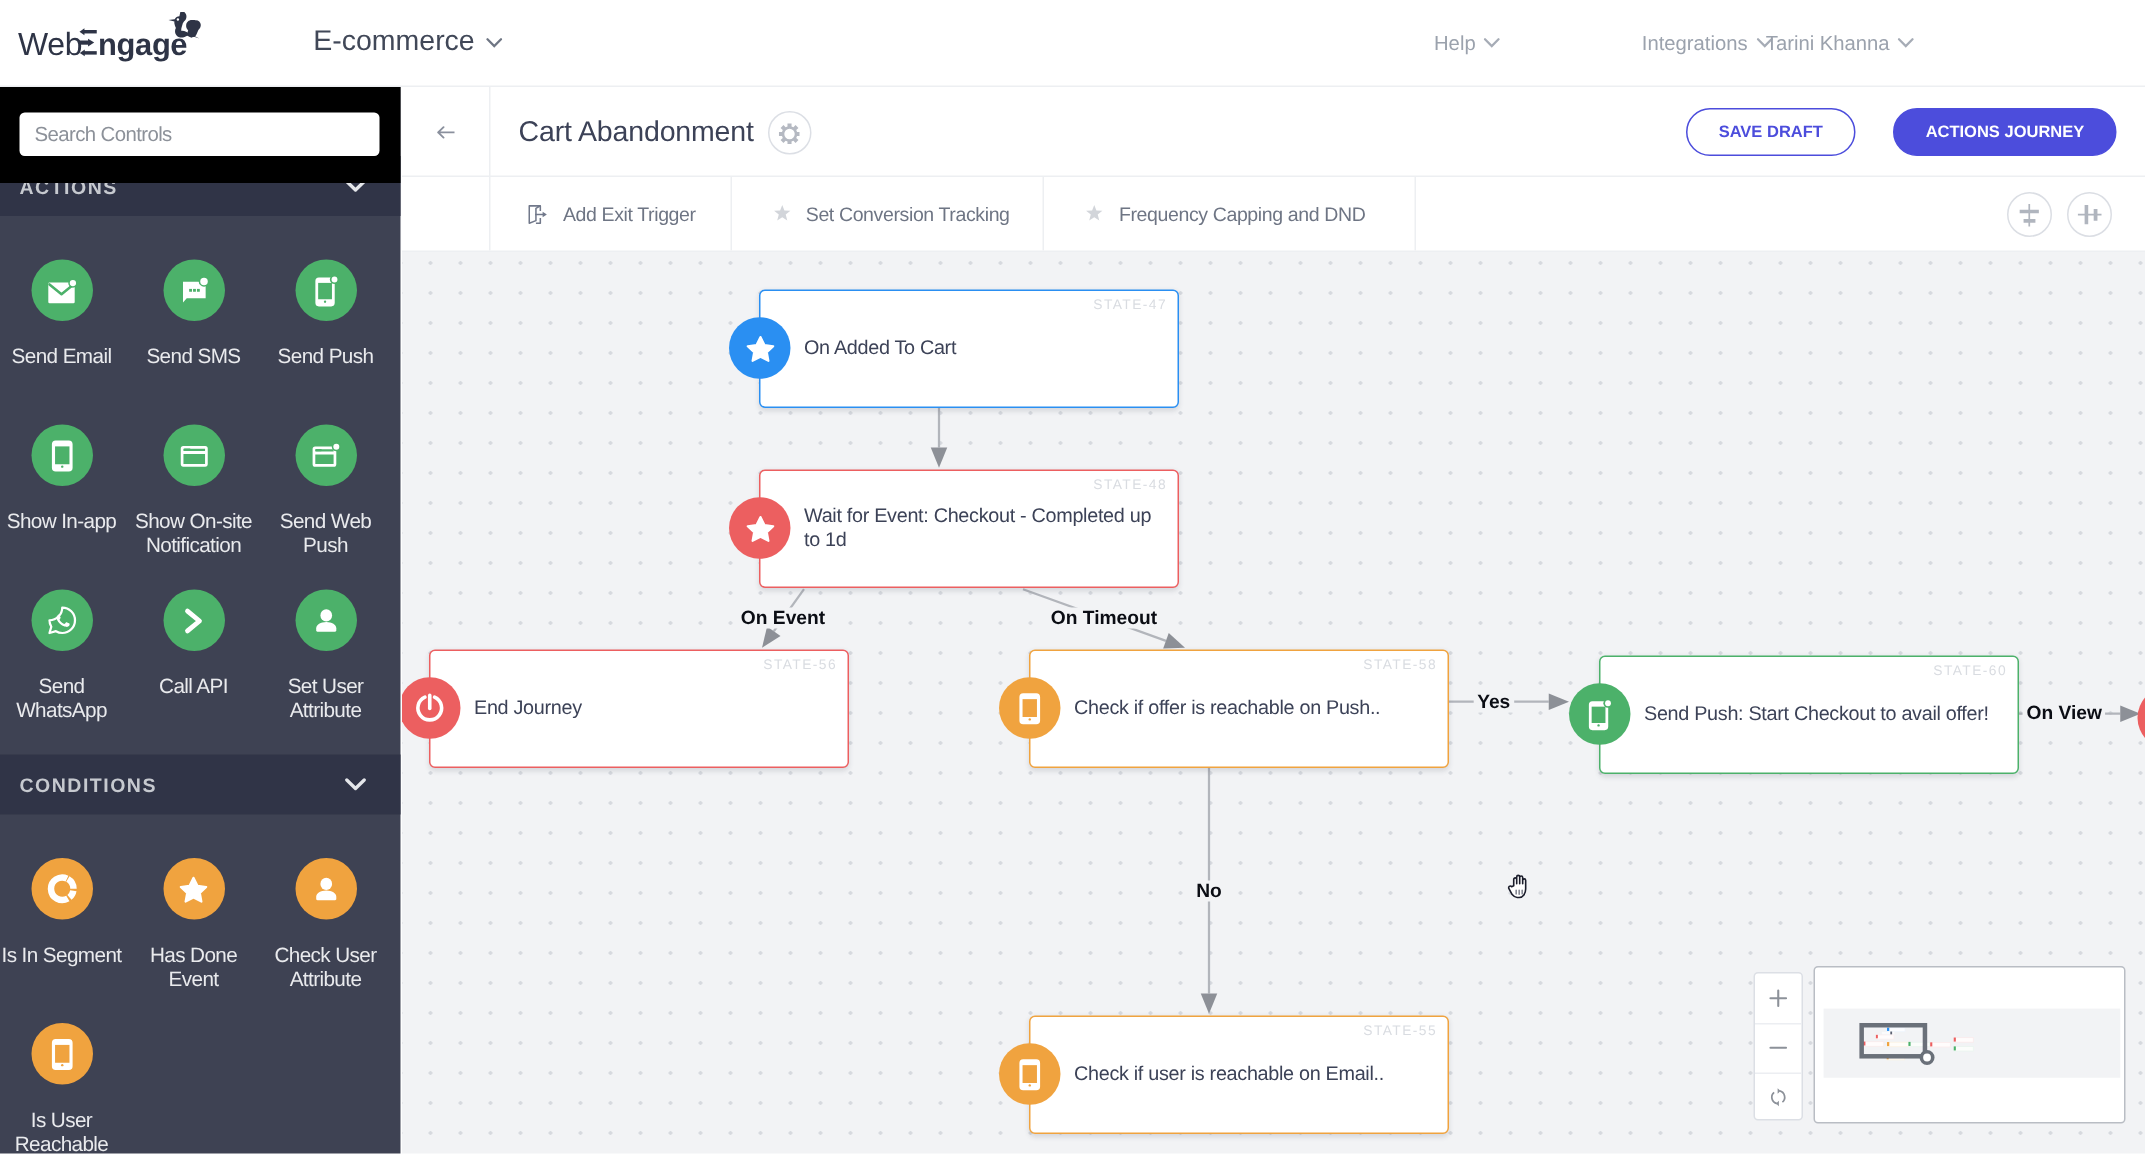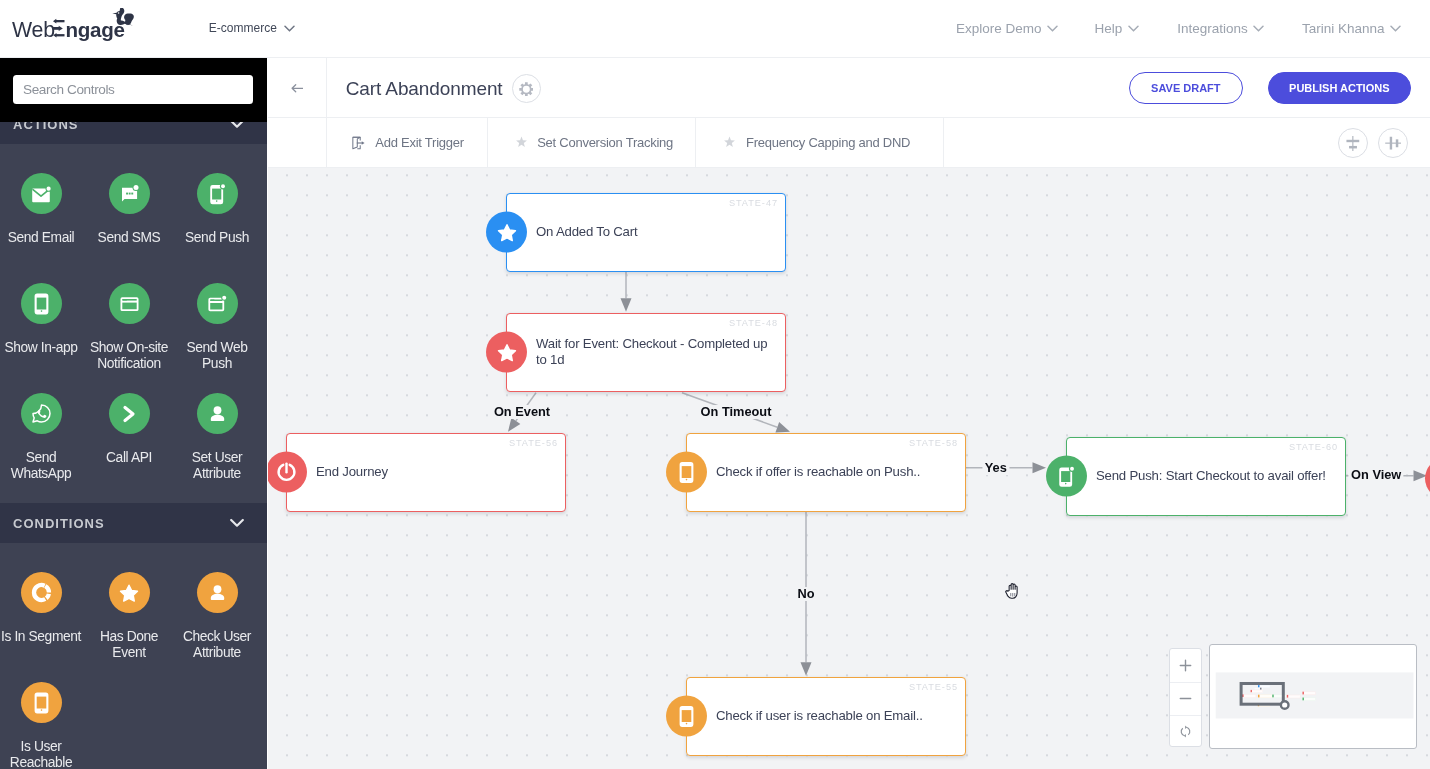--- a/index.html
+++ b/index.html
@@ -7,21 +7,21 @@
   html,body{width:1430px;height:769px;overflow:hidden}
   body{-webkit-font-smoothing:antialiased}
   #app,#topbar,#sidebar,#main{filter:opacity(1)}
   body{font-family:"Liberation Sans",sans-serif;background:#fff;color:#3c4257;-webkit-font-smoothing:antialiased;text-rendering:optimizeLegibility}
   svg text{-webkit-font-smoothing:antialiased}
 
   
   #topbar{position:absolute;left:0;top:0;width:1430px;height:58px;background:#fff;border-bottom:1px solid #edeff2;}
   #logo{position:absolute;left:11.5px;top:8px;width:136px;height:40px}
   #workspace{position:absolute;left:208.8px;top:0;height:56px;display:flex;align-items:center;gap:7.6px;cursor:pointer}
-  #workspace .wl{font-size:12px;color:#414858}
+  #workspace .wl{font-size:19px;color:#414858}
   #topnav{position:absolute;left:0;top:0;width:1430px;height:56px}
   #topnav .tn{position:absolute;top:0;height:56px;display:flex;align-items:center;gap:5.7px;cursor:pointer;font-size:13.5px;color:#9ba2ad}
   #topnav .tn:nth-child(1){left:956px}
   #topnav .tn:nth-child(2){left:1094.5px}
   #topnav .tn:nth-child(3){left:1177.2px}
   #topnav .tn:nth-child(4){left:1302px}
 
   
   #sidebar{position:absolute;left:0;top:58.4px;width:267px;height:711px;background:#3e4253;overflow:hidden}
   #searchwrap{position:absolute;left:0;top:0;width:268px;height:64px;background:#000000;z-index:5}
@@ -141,26 +141,20 @@
 
   <div id="workspace">
     <span class="wl">E-commerce</span>
     <svg width="11" height="7" viewBox="0 0 11 7">
       <path d="M1 1.2 L5.5 5.7 L10 1.2" stroke="#6f7684" stroke-width="1.5" fill="none" stroke-linecap="round"></path>
     </svg>
   </div>
 
   <div id="topnav">
     <div class="tn">
-      <span>Explore Demo</span>
-      <svg width="11" height="7" viewBox="0 0 11 7">
-          <path d="M1 1.2 L5.5 5.7 L10 1.2" stroke="#a6acb6" stroke-width="1.5" fill="none" stroke-linecap="round"></path>
-        </svg>
-    </div>
-    <div class="tn">
       <span>Help</span>
       <svg width="11" height="7" viewBox="0 0 11 7">
           <path d="M1 1.2 L5.5 5.7 L10 1.2" stroke="#a6acb6" stroke-width="1.5" fill="none" stroke-linecap="round"></path>
         </svg>
     </div>
     <div class="tn">
       <span>Integrations</span>
       <svg width="11" height="7" viewBox="0 0 11 7">
           <path d="M1 1.2 L5.5 5.7 L10 1.2" stroke="#a6acb6" stroke-width="1.5" fill="none" stroke-linecap="round"></path>
         </svg>
@@ -341,21 +335,21 @@
     <div id="jtitle">
       <span class="tt">Cart Abandonment</span>
       <div id="gearbtn">
         <svg width="14.7" height="14.7" viewBox="0 0 15 15">
           <path fill="#b5b9c2" fill-rule="evenodd" d="M12.62 6.13 L14.71 6.1 L14.71 8.9 L12.62 8.87 L12.09 10.15 L13.59 11.61 L11.61 13.59 L10.15 12.09 L8.87 12.62 L8.9 14.71 L6.1 14.71 L6.13 12.62 L4.85 12.09 L3.39 13.59 L1.41 11.61 L2.91 10.15 L2.38 8.87 L0.29 8.9 L0.29 6.1 L2.38 6.13 L2.91 4.85 L1.41 3.39 L3.39 1.41 L4.85 2.91 L6.13 2.38 L6.1 0.29 L8.9 0.29 L8.87 2.38 L10.15 2.91 L11.61 1.41 L13.59 3.39 L12.09 4.85 Z M7.5 3.95 a3.55 3.55 0 100 7.1 a3.55 3.55 0 000-7.1 z"></path>
         </svg>
       </div>
     </div>
     <div id="jbtns">
       <div class="btn outline">SAVE DRAFT</div>
-      <div class="btn solid">PUBLISH ACTIONS</div>
+      <div class="btn solid">ACTIONS JOURNEY</div>
     </div>
   </div>
 
   <div id="jtools">
     <div class="spacer"></div>
     <div class="tool">
       <svg width="16" height="16" viewBox="0 0 18 18">
         <path d="M11.5 2.5 H3.2 V15.5 L8.2 13.6 V4.4 L11.5 2.5 Z" fill="none" stroke="#71788a" stroke-width="1.15" stroke-linejoin="round"></path>
         <path d="M11.5 2.5 H3.2 M11.5 2.5 V6.3 M11.5 11.6 V15.5 H8.2" fill="none" stroke="#71788a" stroke-width="1.15" stroke-linejoin="round"></path>
         <path d="M7.6 9 H14.6" stroke="#71788a" stroke-width="1.3"></path>

